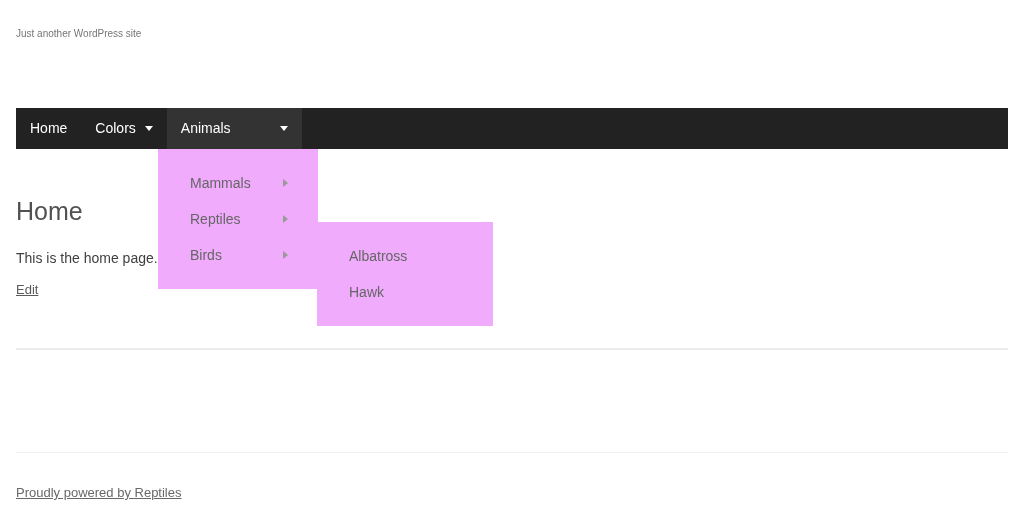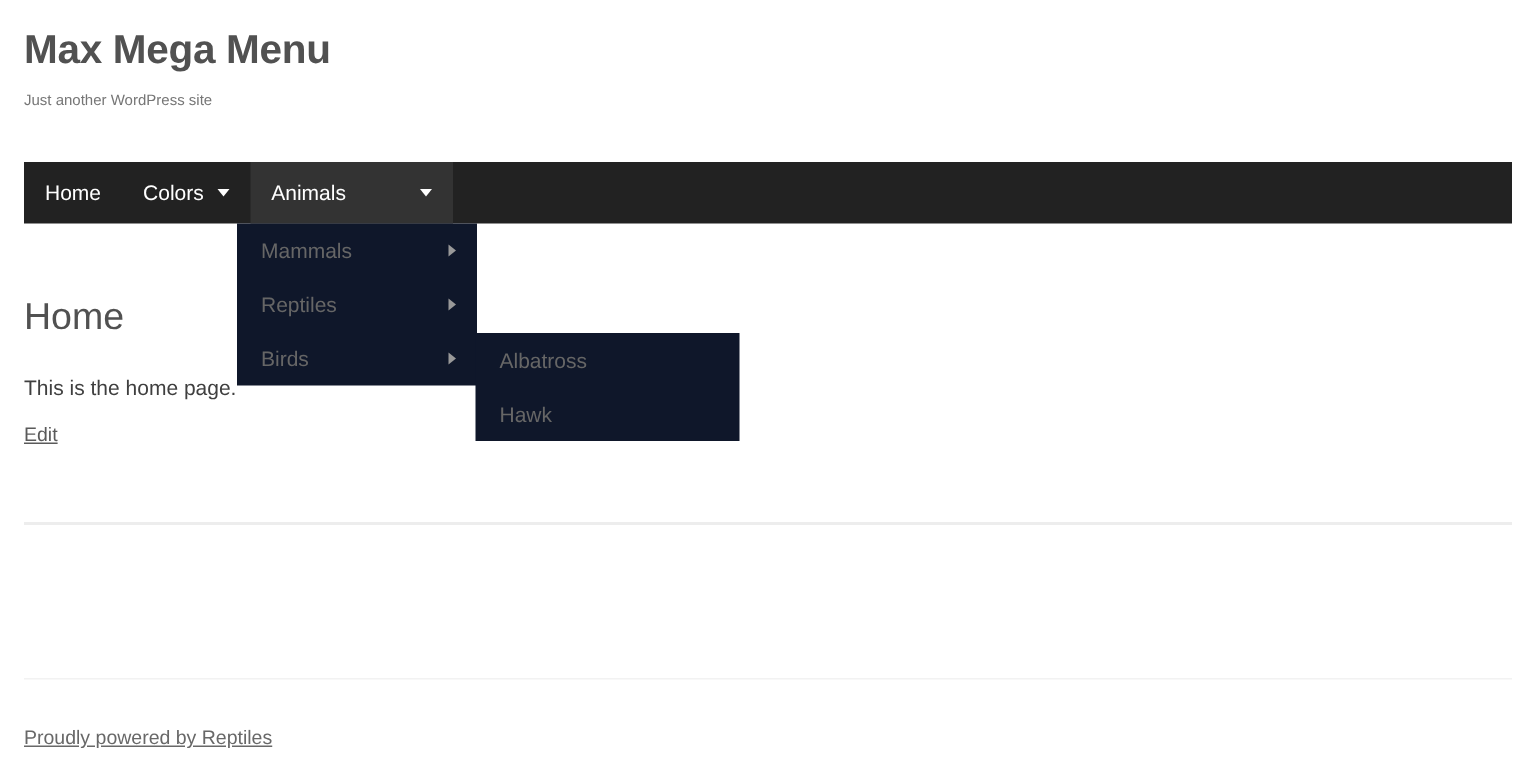--- a/index.html
+++ b/index.html
@@ -80,24 +80,24 @@
     margin-left: 9px;
     border-left: 4px solid transparent;
     border-right: 4px solid transparent;
     border-top: 5px solid #ffffff;
     vertical-align: middle;
   }
 
   
   .panel {
     position: absolute;
-    background: #0f172a;
+    background: #f0abfc;
     list-style: none;
     margin: 0;
-    padding: 0;
+    padding: 16px;
     box-sizing: border-box;
   }
   #submenu-animals {
     left: 158px;
     top: 149px;
     width: 160px;
   }
   #submenu-birds {
     left: 317px;
     top: 222px;
@@ -186,21 +186,20 @@
     line-height: 18px;
     color: #686868;
     text-decoration: underline;
     cursor: pointer;
   }
 </style>
 </head>
 <body>
 
 <header id="site-header">
-  <h1 id="site-title">Max Mega Menu</h1>
   <p id="site-tagline">Just another WordPress site</p>
 </header>
 
 <nav id="nav-bar">
   <ul class="nav-list">
     <li class="nav-item">
       <span class="label">Home</span>
     </li>
     <li class="nav-item">
       <span class="label">Colors</span>

